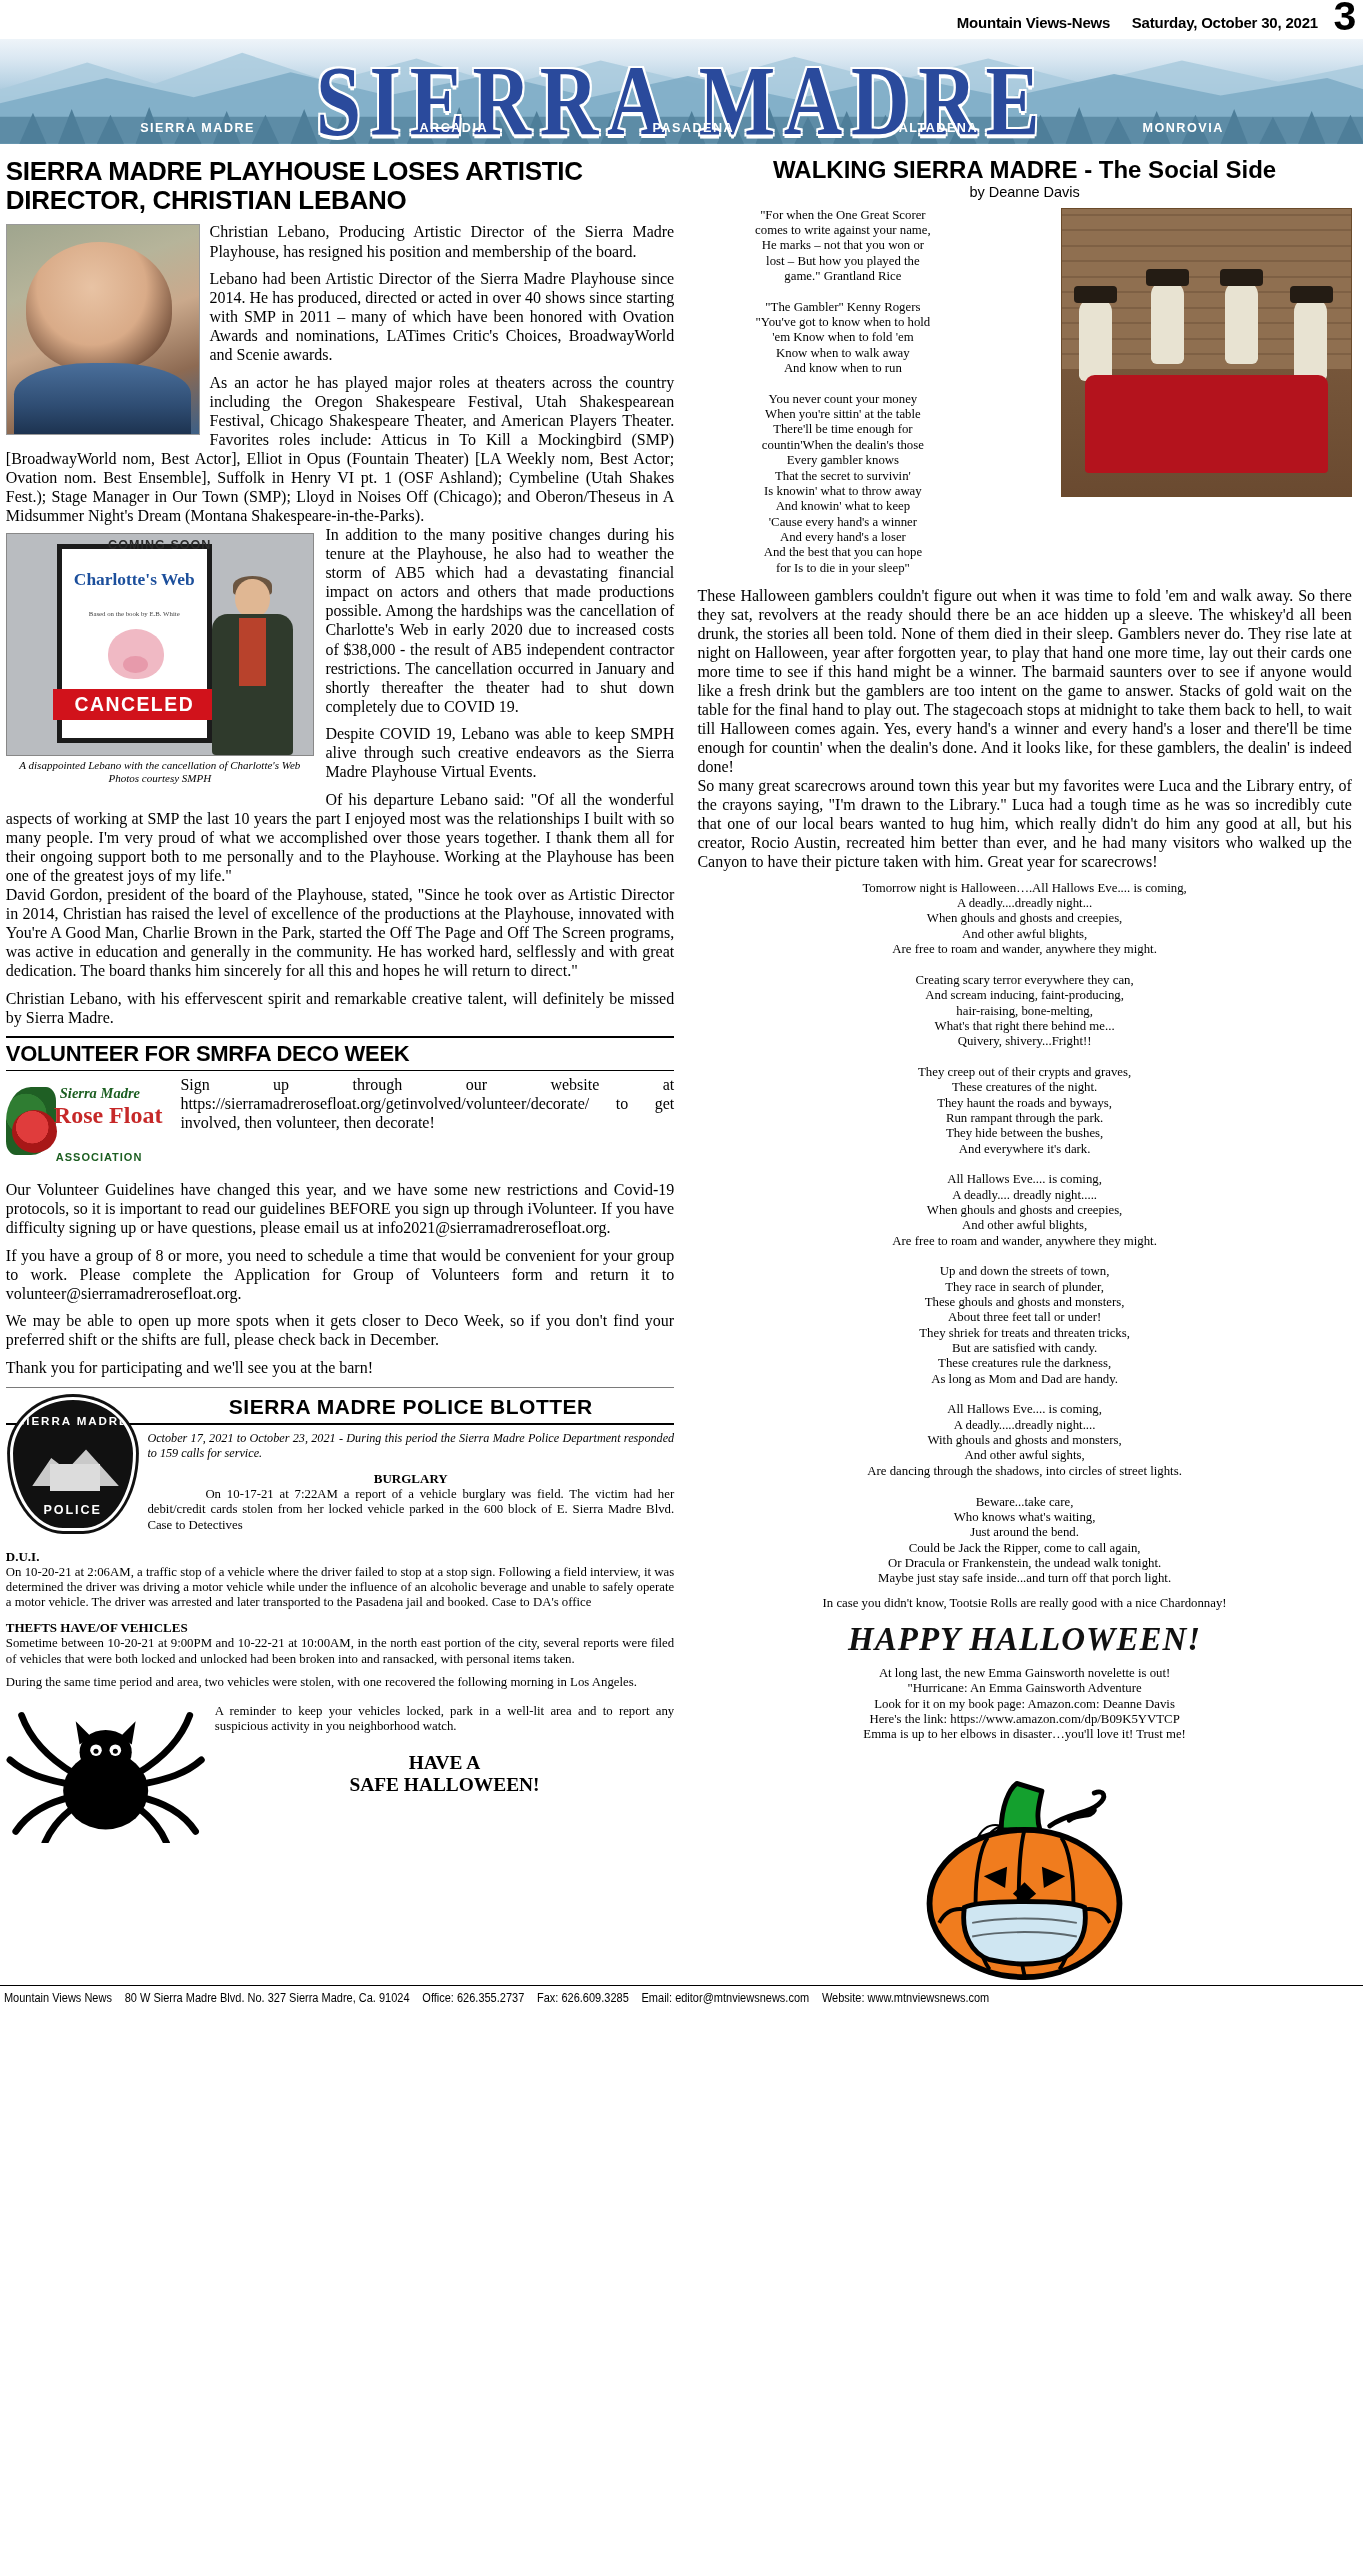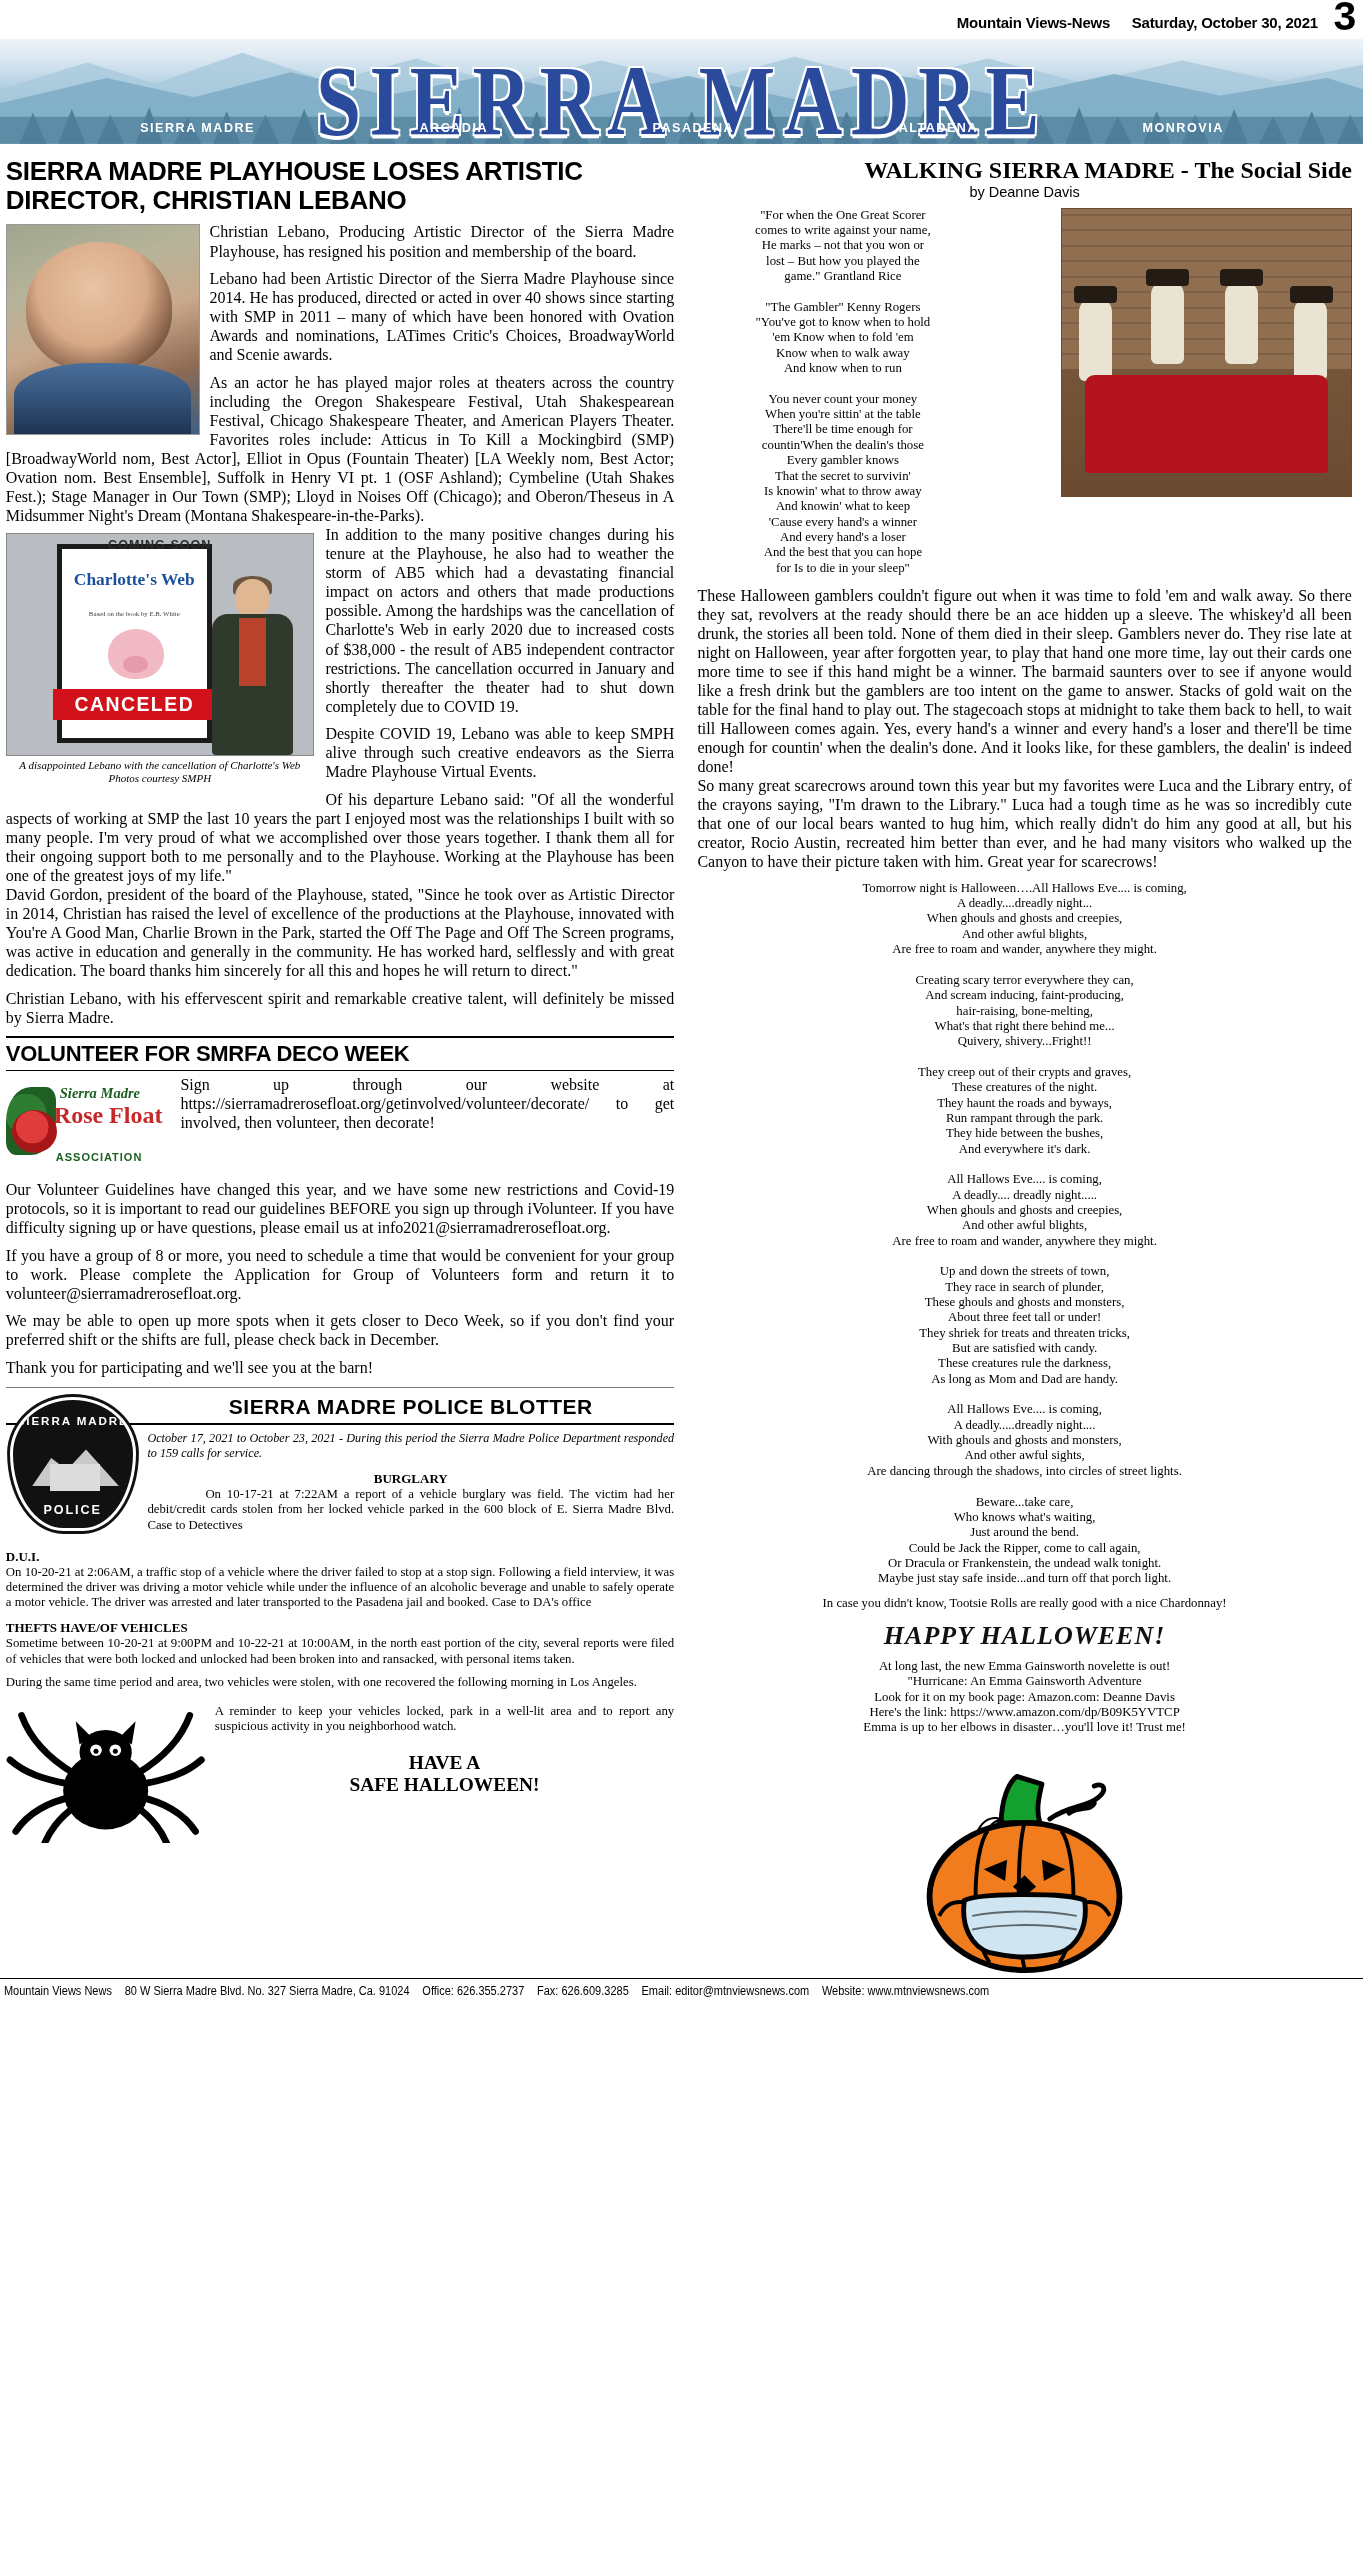--- a/index.html
+++ b/index.html
@@ -71,26 +71,26 @@
   
   h1.headline {
     font-family:"Liberation Sans", sans-serif;
     font-weight:bold;
     font-size:26px;
     line-height:1.12;
     margin:9.7px 0 7.7px 0;
     letter-spacing:-0.3px;
   }
   h1.headline-r {
-    font-family:Liberation Serif, serif;
+    font-family:Liberation Sans, sans-serif;
     font-weight:bold;
     font-size:24px;
     line-height:1.1;
     margin:9.7px 0 0 0;
-    text-align:right;
+    text-align:center;
   }
   .byline-r {
     font-family:"Liberation Sans", sans-serif;
     font-size:14.5px;
     text-align:center;
     margin:1px 0 7.7px 0;
   }
 
   .rule-thick { border-top:2.9px solid #000; margin:5.8px 0 3.9px 0; }
   .rule-thin { border-top:1px solid #000; margin:3.9px 0; }
@@ -234,21 +234,21 @@
   }
   .photo-halloween .hat.a { left:12.6px; top:77px; }
   .photo-halloween .hat.b { left:84px; top:60px; }
   .photo-halloween .hat.c { left:158px; top:60px; }
   .photo-halloween .hat.d { left:228px; top:77px; }
 
   .hw-title {
     text-align:center;
     font-family:"Liberation Serif", serif;
     font-weight:bold; font-style:italic;
-    font-size:26px; color:#111;
+    font-size:33px; color:#111;
     letter-spacing:1px;
     margin:5.8px 0 7.7px 0;
   }
 
   .pumpkin-wrap { text-align:center; margin-top:13.6px; position:relative; height:223px; }
 
   
   .rfa-logo {
     float:left; width:163px; height:93px; margin:5.8px 11.6px 5.8px 0;
     position:relative;

